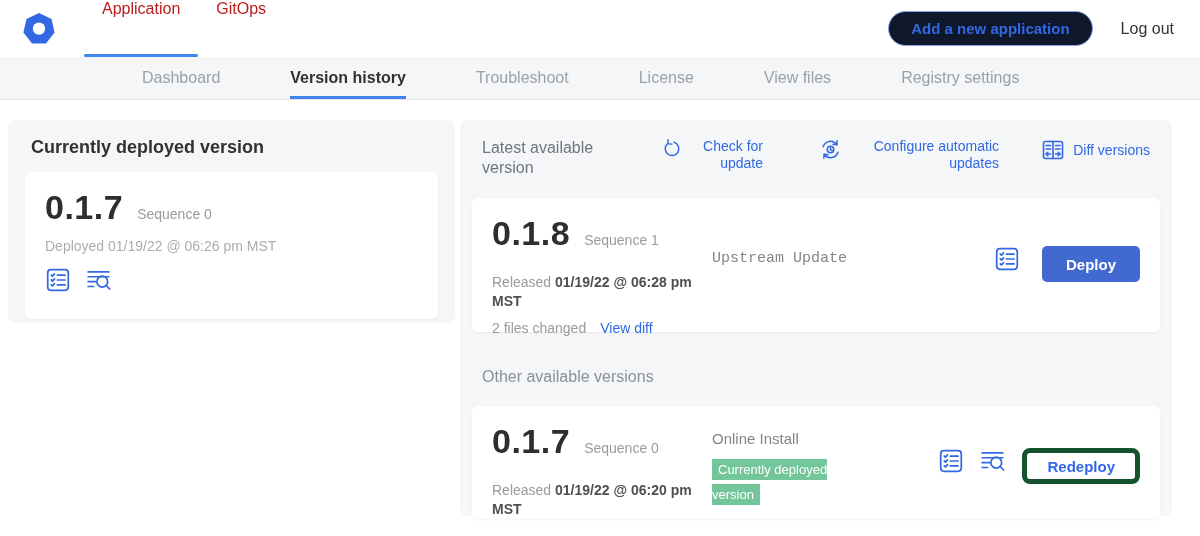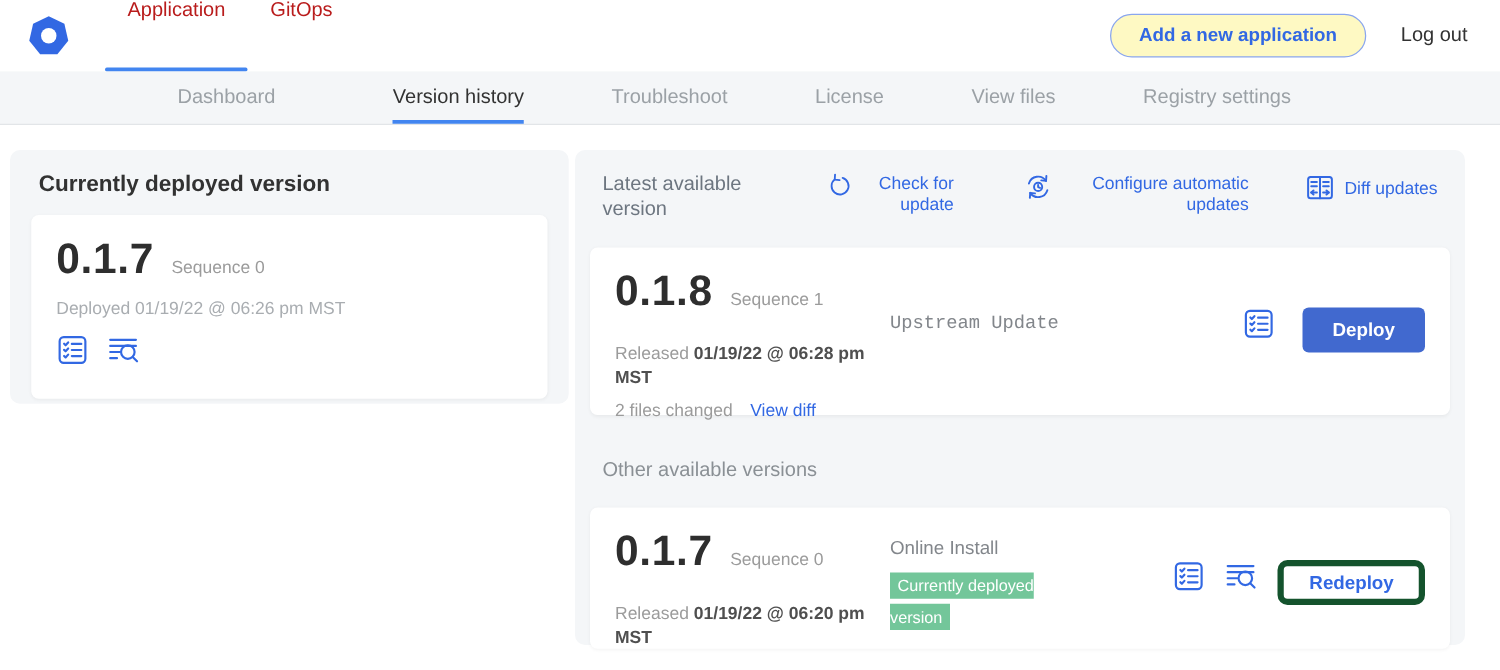--- a/index.html
+++ b/index.html
@@ -8,31 +8,31 @@
 
   
   .header { position:relative; height:57px; background:#fff; display:flex; align-items:center; }
   .logo-wrap { margin-left:22px; margin-right:28px; display:flex; align-items:center; }
   .topnav { display:flex; height:100%; }
   .topnav-item { position:relative; display:flex; align-items:flex-start; height:100%;
     padding:0 18px; font-size:16px; font-weight:500; color:#b91c1c; cursor:pointer; }
   .topnav-item.active::after { content:""; position:absolute; left:0; right:0; bottom:0;
     height:3px; background:#4285f0; border-radius:2px; }
   .header-spacer { flex:1; }
-  .add-app-btn { border:1px solid #8aa6ee; background:#fef9c3; color:#3268e3;
+  .add-app-btn { border:1px solid #8aa6ee; background:#0f172a; color:#3268e3;
     font-size:15px; font-weight:700; padding:8px 22px; border-radius:18px;
     cursor:pointer; font-family:inherit; }
   .logout { font-size:16px; color:#323232; margin:0 26px 0 28px; cursor:pointer; }
 
   
   .subnav { height:43px; background:#f4f6f8; border-bottom:1px solid #e2e5e8;
     display:flex; align-items:stretch; padding-left:142px; }
   .subnav-item { display:flex; align-items:center; margin-right:70px; font-size:16px;
     color:#9ba1a6; cursor:pointer; border-bottom:3px solid transparent; padding-top:3px; }
-  .subnav-item.active { color:#323232; font-weight:400; border-bottom-color:#4285f0;margin-left:24px; }
+  .subnav-item.active { color:#323232; font-weight:700; border-bottom-color:#4285f0; }
 
   
   .content { position:relative; }
   .panel { background:#f4f6f8; border-radius:8px; position:absolute; }
   .panel-left { left:8px; top:20px; width:447px; height:203px; padding:17px 17px; }
   .panel-right { left:460px; top:20px; width:712px; height:396px; padding:16px 12px 16px 12px; }
 
   .panel-title { font-size:18px; font-weight:700; color:#323232; padding-left:6px; }
 
   .card { background:#fff; border-radius:6px; box-shadow:0 1px 3px rgba(0,0,0,.05); }
@@ -195,21 +195,21 @@
           <line x1="12" y1="3.5" x2="12" y2="20.5"></line>
           <line x1="5" y1="7.5" x2="9.5" y2="7.5"></line>
             <line x1="14.5" y1="7.5" x2="19" y2="7.5"></line>
           <line x1="5" y1="11" x2="9.5" y2="11"></line>
             <line x1="14.5" y1="11" x2="19" y2="11"></line>
           <line x1="5" y1="16" x2="9.5" y2="16"></line>
             <polyline points="6.8,14.4 5,16 6.8,17.6"></polyline>
           <line x1="14.5" y1="16" x2="19" y2="16"></line>
             <polyline points="17.2,14.4 19,16 17.2,17.6"></polyline>
         </svg>
-        <span class="lbl">Diff updates</span>
+        <span class="lbl">Diff versions</span>
       </div>
     </div>
 
     <div class="card release-card">
       <div class="col-ver">
         <div class="ver-row">
           <span class="ver-num">0.1.8</span>
           <span class="ver-seq">Sequence 1</span>
         </div>
         <div class="released-line">

